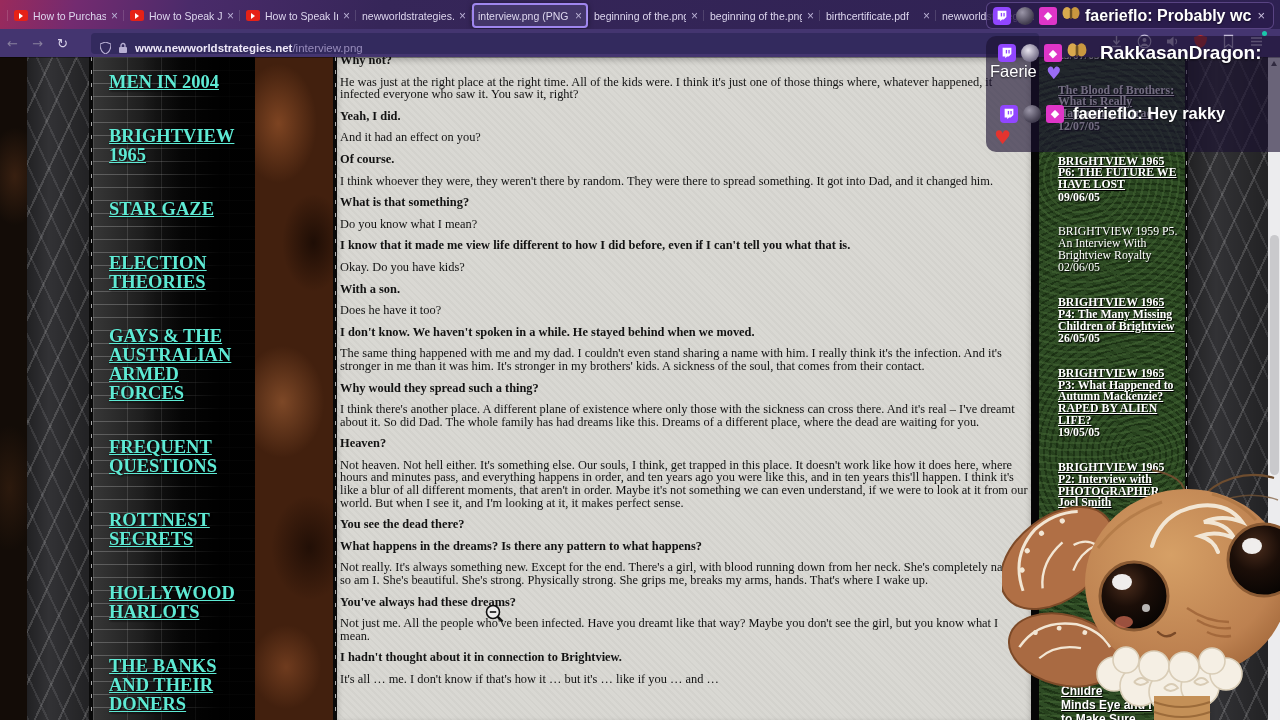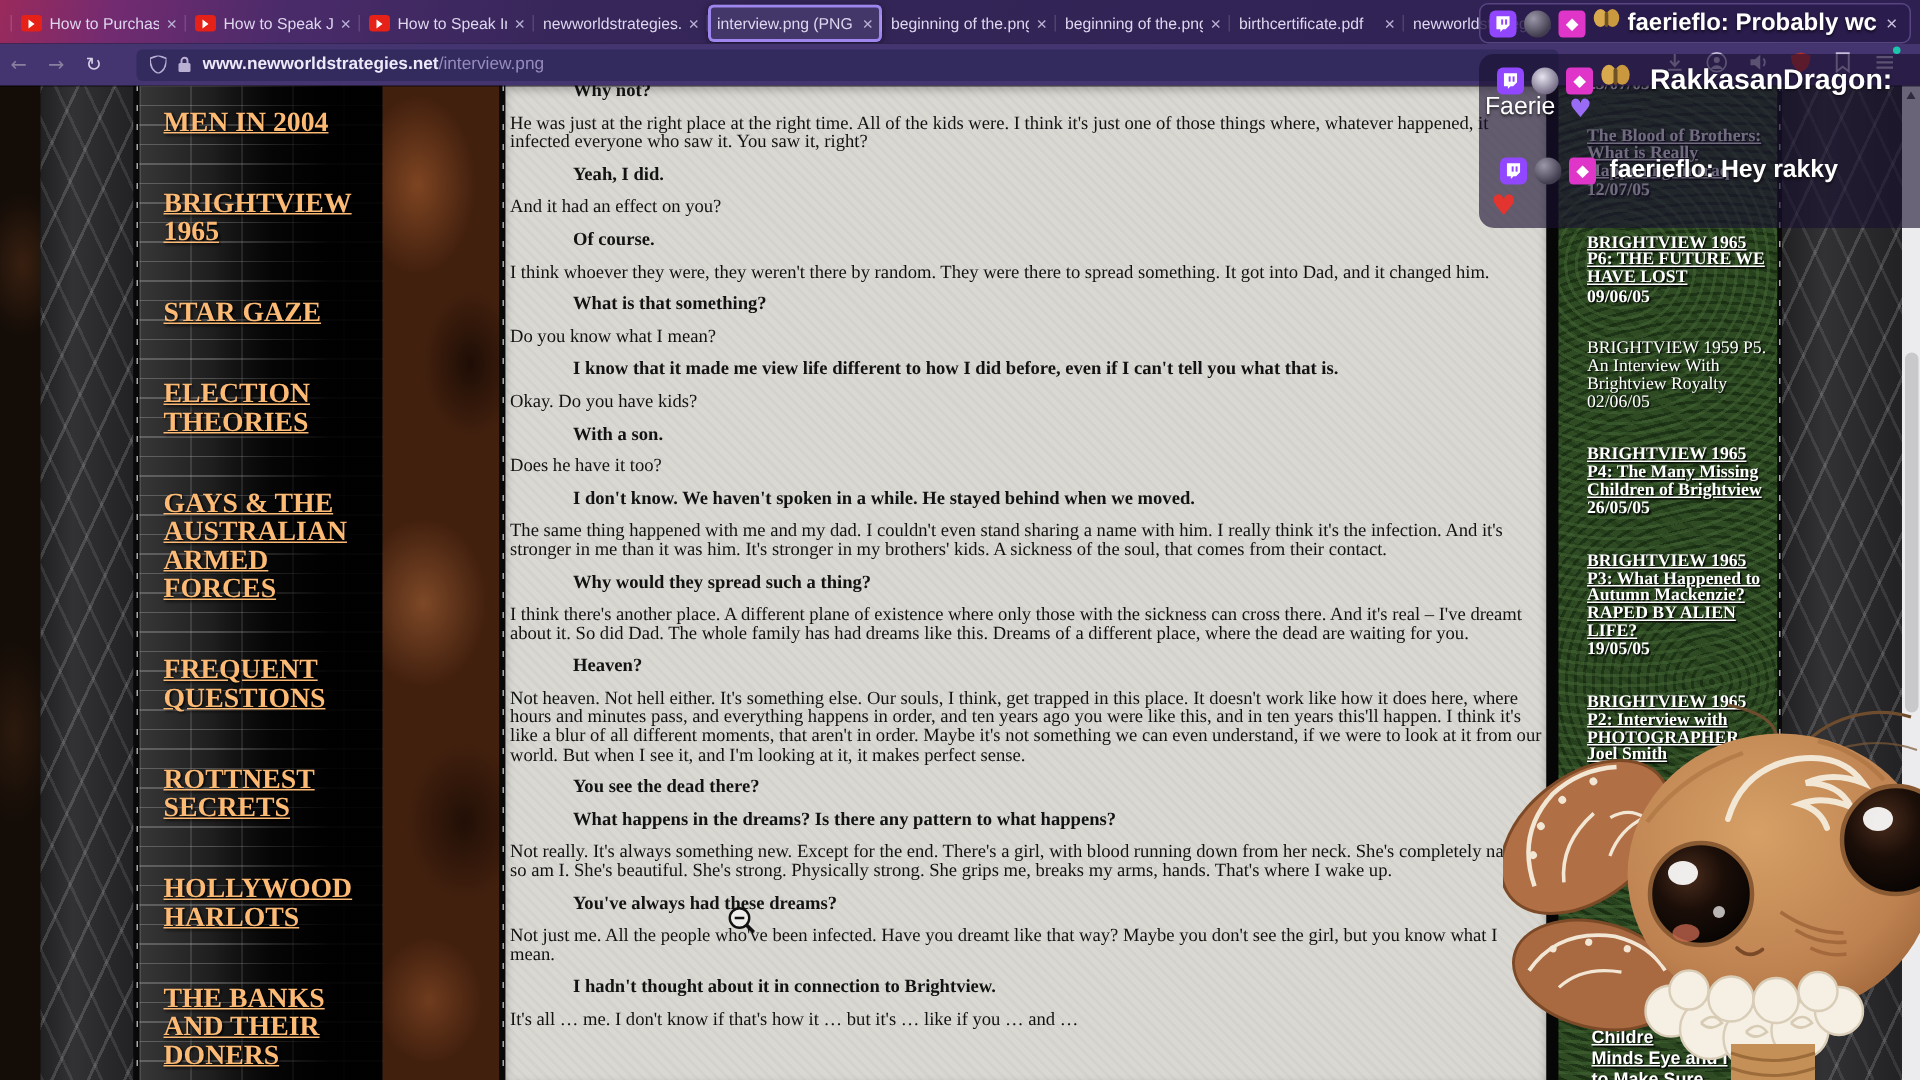--- a/index.html
+++ b/index.html
@@ -19,21 +19,21 @@
   .fav{display:none;width:14px;height:11px;border-radius:2.5px;background:#e62117;position:relative;flex:none;}
   .tab.yt .fav{display:block;}
   .fav::after{content:"";position:absolute;left:5px;top:2.6px;border-left:4.5px solid #fff;
     border-top:3px solid transparent;border-bottom:3px solid transparent;}
 
   .toolbar{position:absolute;top:29px;left:0;right:0;height:28px;z-index:20;background:#443570;
     display:flex;align-items:center;box-shadow:0 1px 0 rgba(0,0,0,.35);}
   .navbtn{width:25px;text-align:center;font-size:13px;color:#89809f;font-family:"DejaVu Sans",sans-serif;}
   .navbtn.reload{color:#d7d1e8;}
   .urlbar{height:21px;background:#332a5e;border-radius:4px;margin-left:16px;width:930px;flex:none;
-    display:flex;align-items:center;padding:0 9px;gap:7px;}
+    display:flex;align-items:flex-end;padding:0 9px;gap:7px;}
   .url{font-size:11.5px;white-space:nowrap;overflow:hidden;color:#978cbb;}
   .url .dom{color:#eee9f9;font-weight:bold;}
   .tool-icons{position:absolute;right:16px;top:34px;display:flex;gap:13px;align-items:center;z-index:21;opacity:.92;}
   .ticon{width:15px;height:15px;display:inline-block;position:relative;}
   .menudot{position:absolute;right:-3px;top:-3px;width:5px;height:5px;border-radius:50%;background:#17d4b0;}
 
   
   .col{position:absolute;top:57px;bottom:0;}
   .edge{left:0;width:27px;background-color:#130c07;
     background-image:radial-gradient(40px 70px at 55% 18%,rgba(100,55,28,.45),transparent 70%),
@@ -67,26 +67,26 @@
     background-image:repeating-linear-gradient(45deg,rgba(118,118,112,.06) 0 2px,transparent 2px 5px);
     padding:0;overflow:hidden;box-shadow:inset 0 3px 6px rgba(0,0,0,.25);}
   .moss{left:1039px;width:146px;background-color:#2e4b24;
     background-image:repeating-radial-gradient(circle at 28% 18%,rgba(72,108,56,.45) 0 2px,transparent 2px 7px),
       repeating-radial-gradient(circle at 70% 60%,rgba(14,30,9,.5) 0 2px,transparent 2px 6px),
       repeating-linear-gradient(35deg,rgba(20,40,12,.3) 0 3px,transparent 3px 9px);}
 
   
   .lnav{position:absolute;left:109px;top:73px;width:118px;z-index:5;}
   .navlink{font-family:"Liberation Serif",serif;font-weight:bold;font-size:18.5px;line-height:19px;
-    color:#fdba74;text-decoration:underline;margin-bottom:35px;text-shadow:1px 1px 2px #000;cursor:pointer;}
+    color:#5eead4;text-decoration:underline;margin-bottom:35px;text-shadow:1px 1px 2px #000;cursor:pointer;}
 
   
   .article{position:absolute;left:340px;top:54px;width:688px;bottom:0;overflow:hidden;z-index:2;}
   .para{font-family:"Liberation Serif",serif;font-size:12.4px;line-height:12.6px;color:#121212;margin:0 0 9px 0;}
-  .para.q{font-weight:bold;margin-left:42px;}
+  .para.q{font-weight:bold;}
 
   
   .rnav{position:absolute;left:1058px;top:49px;width:124px;z-index:5;}
   .rnav-item{font-family:"Liberation Serif",serif;font-size:11.8px;line-height:11.7px;color:#fff;
     font-weight:bold;margin-bottom:23px;text-shadow:1px 1px 1px #000;cursor:pointer;}
   .rtitle{text-decoration:underline;}
   .rnav-item.p{font-weight:normal;}
   .rnav-item.p .rtitle{text-decoration:none;}
   .rdate{display:block;margin-top:1px;}
   .frag{position:absolute;font-family:Liberation Sans, sans-serif;font-weight:bold;font-size:12px;color:#fff;

